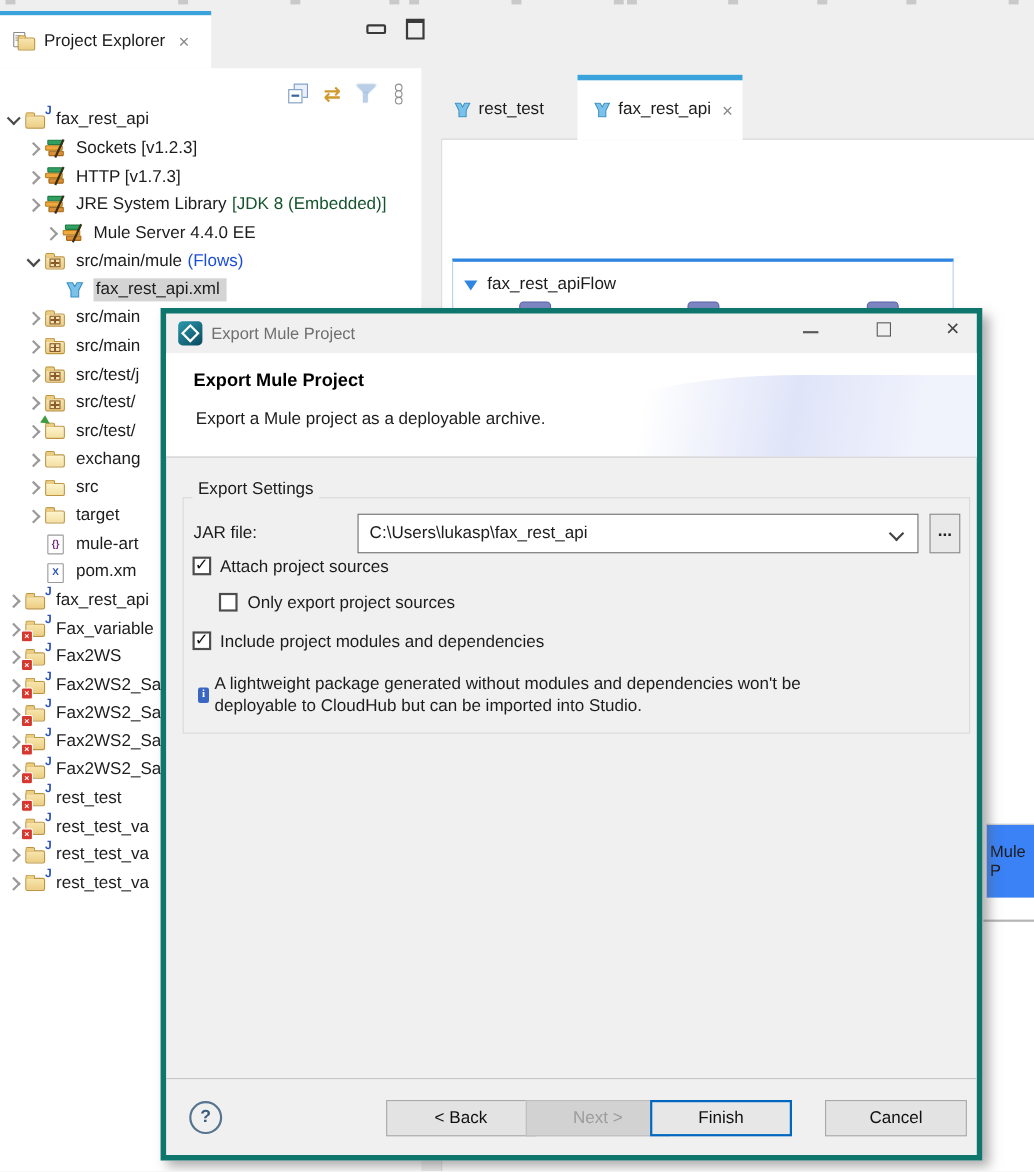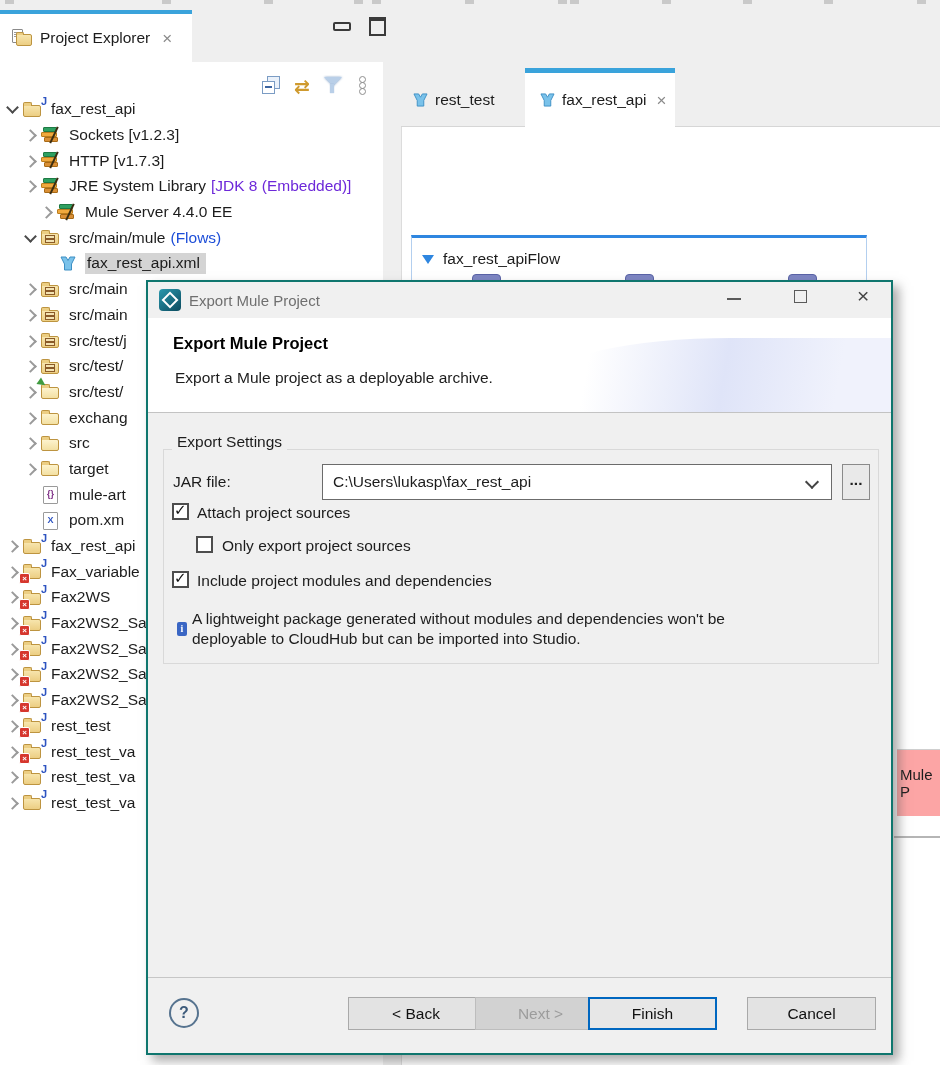--- a/index.html
+++ b/index.html
@@ -42,21 +42,21 @@
   .trow{height:25.7px;display:flex;align-items:center;box-sizing:border-box;white-space:nowrap}
   .chslot{width:16px;flex:0 0 16px;display:flex;align-items:center}
   .chev{display:inline-block;width:7px;height:7px;border-right:2px solid #9a9a9a;border-bottom:2px solid #9a9a9a;
         transform:rotate(-45deg);margin-left:3px}
   .chev.exp{border-color:#4a4a4a;transform:rotate(45deg);margin-top:-4px}
   .ticon{position:relative;width:20px;height:18px;flex:0 0 20px;margin-right:6px;margin-left:2px}
   .tsel{display:flex;align-items:center;padding:1px 6px 2px 2px}
   .tsel.selected{background:#d4d4d4}
   .suffix{margin-left:5px}
   .sfx-flows{color:#1d4ed8}
-  .sfx-dim{color:#6d28d9}
+  .sfx-dim{color:#14532d}
 
   .fbase{position:absolute;left:0;top:4px;width:16px;height:10px;background:linear-gradient(#f7e5ad,#ecce83);
          border:1px solid #bd9440;border-radius:1px 2px 2px 2px}
   .fbase::before{content:"";position:absolute;left:-1px;top:-4px;width:7px;height:3px;background:#ecce83;
          border:1px solid #bd9440;border-bottom:none;border-radius:2px 2px 0 0}
   .fbase.light{background:linear-gradient(#fdf3cd,#f3e0a2)}
   .jdec{position:absolute;right:-4px;top:-6px;color:#2d53c0;font-weight:bold;font-size:11px;
         text-shadow:-1px 0 0 #fff,1px 0 0 #fff,0 1px 0 #fff,0 -1px 0 #fff}
   .ebadge{position:absolute;left:-4px;bottom:-3px;width:9px;height:9px;background:#d6372e;border:1px solid #fff;
           border-radius:2px;color:#fff;font-size:8px;line-height:9px;font-weight:bold;text-align:center}
@@ -79,27 +79,27 @@
   .tabline{position:absolute;top:126px;height:1px;background:#d6d6d6}
   .tab-inactive{position:absolute;left:402px;top:73px;width:118px;height:53px;display:flex;align-items:center;gap:6px;padding-left:10px;box-sizing:border-box}
   .tab-active{position:absolute;left:525px;top:68px;width:150px;height:59px;background:#fff;border-top:5px solid #3aa3db;
               box-sizing:border-box;display:flex;align-items:center;gap:6px;padding-left:14px;z-index:2}
   .flow{position:absolute;left:411px;top:235px;width:456px;height:46px;background:#fff;border:1px solid #b3cfef;
         border-top:3px solid #2e86e0;box-sizing:border-box;display:flex;align-items:center;gap:9px;padding-left:10px}
   .ftri{width:0;height:0;border-top:9px solid #2e86e0;border-left:6px solid transparent;border-right:6px solid transparent}
   .fshape{position:absolute;top:274px;width:27px;height:8px;background:#7d86c3;border:1px solid #5a63a6;border-radius:4px 4px 0 0}
 
   
-  .bptab{position:absolute;left:897px;top:749px;width:43px;height:67px;background:#fca5a5;border-top:1px solid #cfcfcf;
+  .bptab{position:absolute;left:897px;top:749px;width:43px;height:67px;background:#3b82f6;border-top:1px solid #cfcfcf;
          display:flex;align-items:center;padding-left:3px;font-size:15px;overflow:hidden;box-sizing:border-box}
   .bpline{position:absolute;left:894px;top:836px;width:46px;height:2px;background:#b5b5b5}
 
   
   .dialog{position:absolute;left:146px;top:280px;width:747px;height:775px;background:#f0f0f0;
-          border:2px solid #0f766e;box-sizing:border-box;box-shadow:6px 6px 10px rgba(90,90,90,.5);z-index:40}
+          border:5px solid #0f766e;box-sizing:border-box;box-shadow:6px 6px 10px rgba(90,90,90,.5);z-index:40}
   .dlgicon{position:absolute;left:11px;top:7px;width:22px;height:22px;border-radius:4px;
            background:linear-gradient(140deg,#2a98ad,#0b4a5e)}
   .dlgicon::after{content:"";position:absolute;left:5px;top:5px;width:8px;height:8px;border:2px solid #fff;transform:rotate(45deg)}
   .dlg-title{position:absolute;left:41px;top:10px;font-size:15px;color:#6f6f6f}
   .hit{position:absolute;width:32px;height:28px;top:2px}
   .dlg-min-glyph{position:absolute;left:9px;top:14px;width:14px;height:2px;background:#5a5a5a}
   .dlg-max-glyph{position:absolute;left:9px;top:6px;width:13px;height:13px;border:1.5px solid #5a5a5a;box-sizing:border-box}
   .dlg-close-glyph{position:absolute;left:7px;top:0;font-size:21px;color:#444;font-weight:400}
   .dlg-header{position:absolute;left:0;top:36px;right:0;height:94px;background:#fff;border-bottom:1px solid #c3c3c3;overflow:hidden}
   .swoosh{position:absolute;right:-25px;top:20px;width:370px;height:85px;

